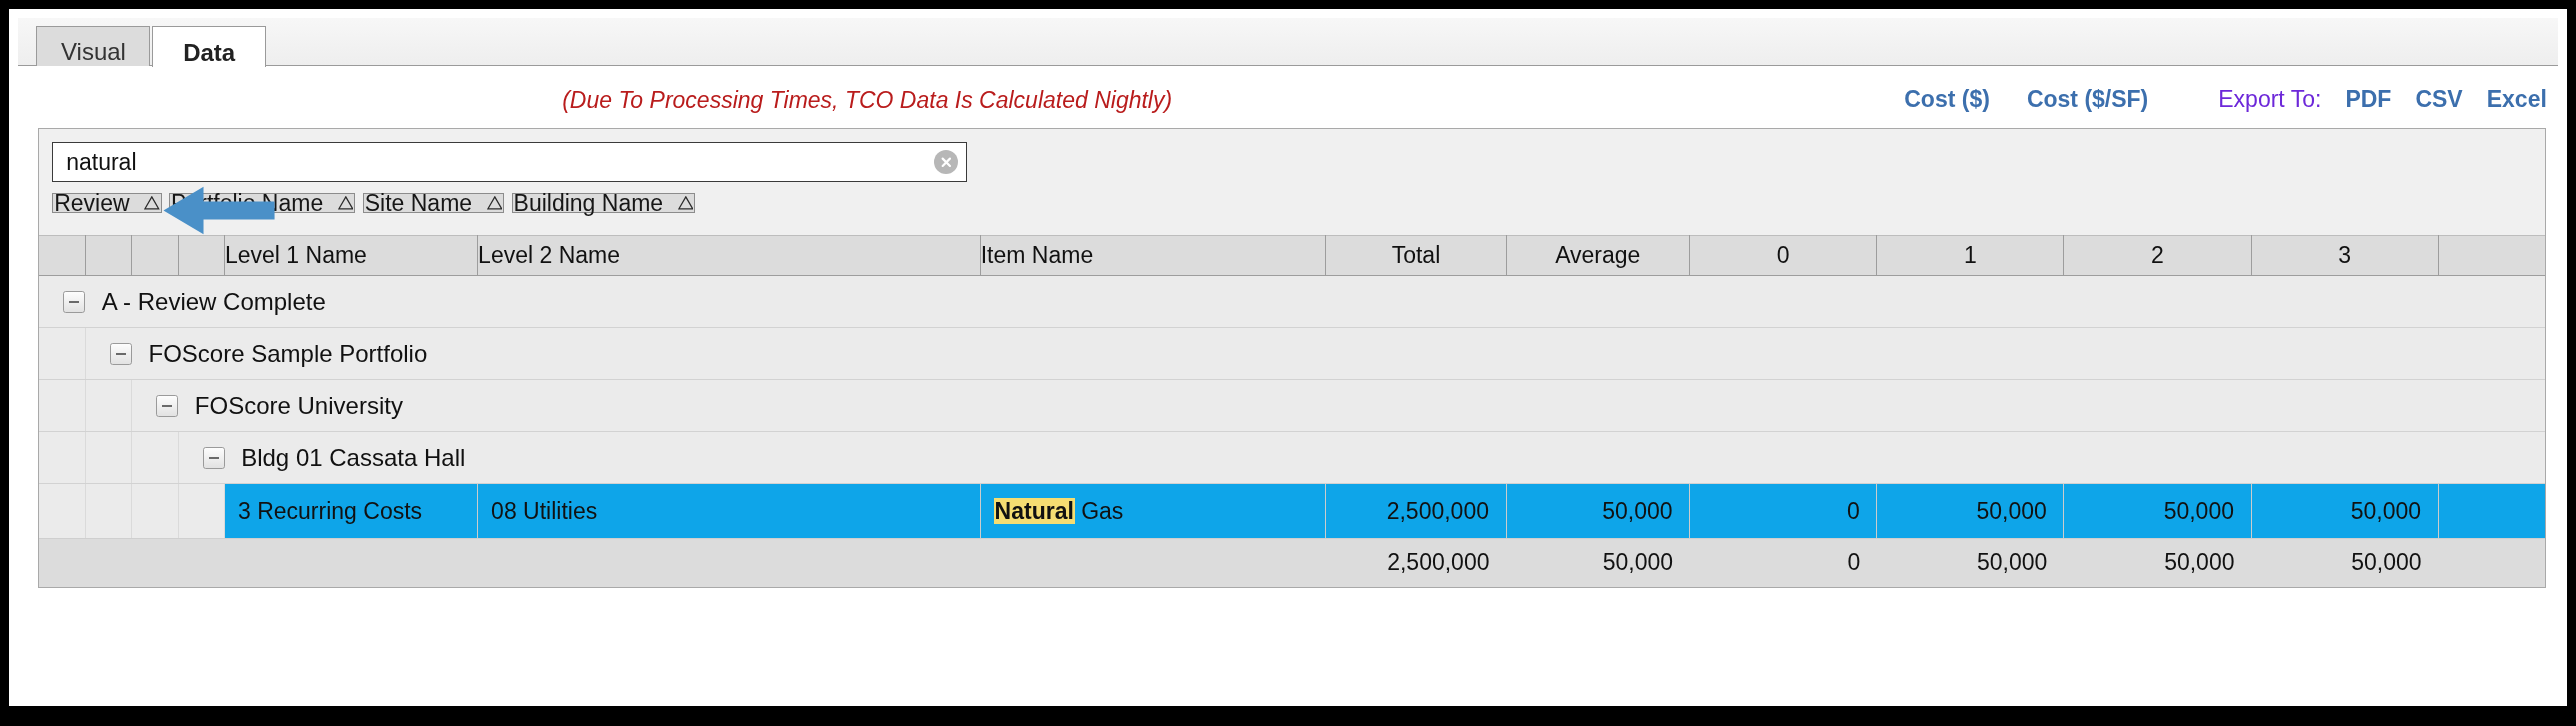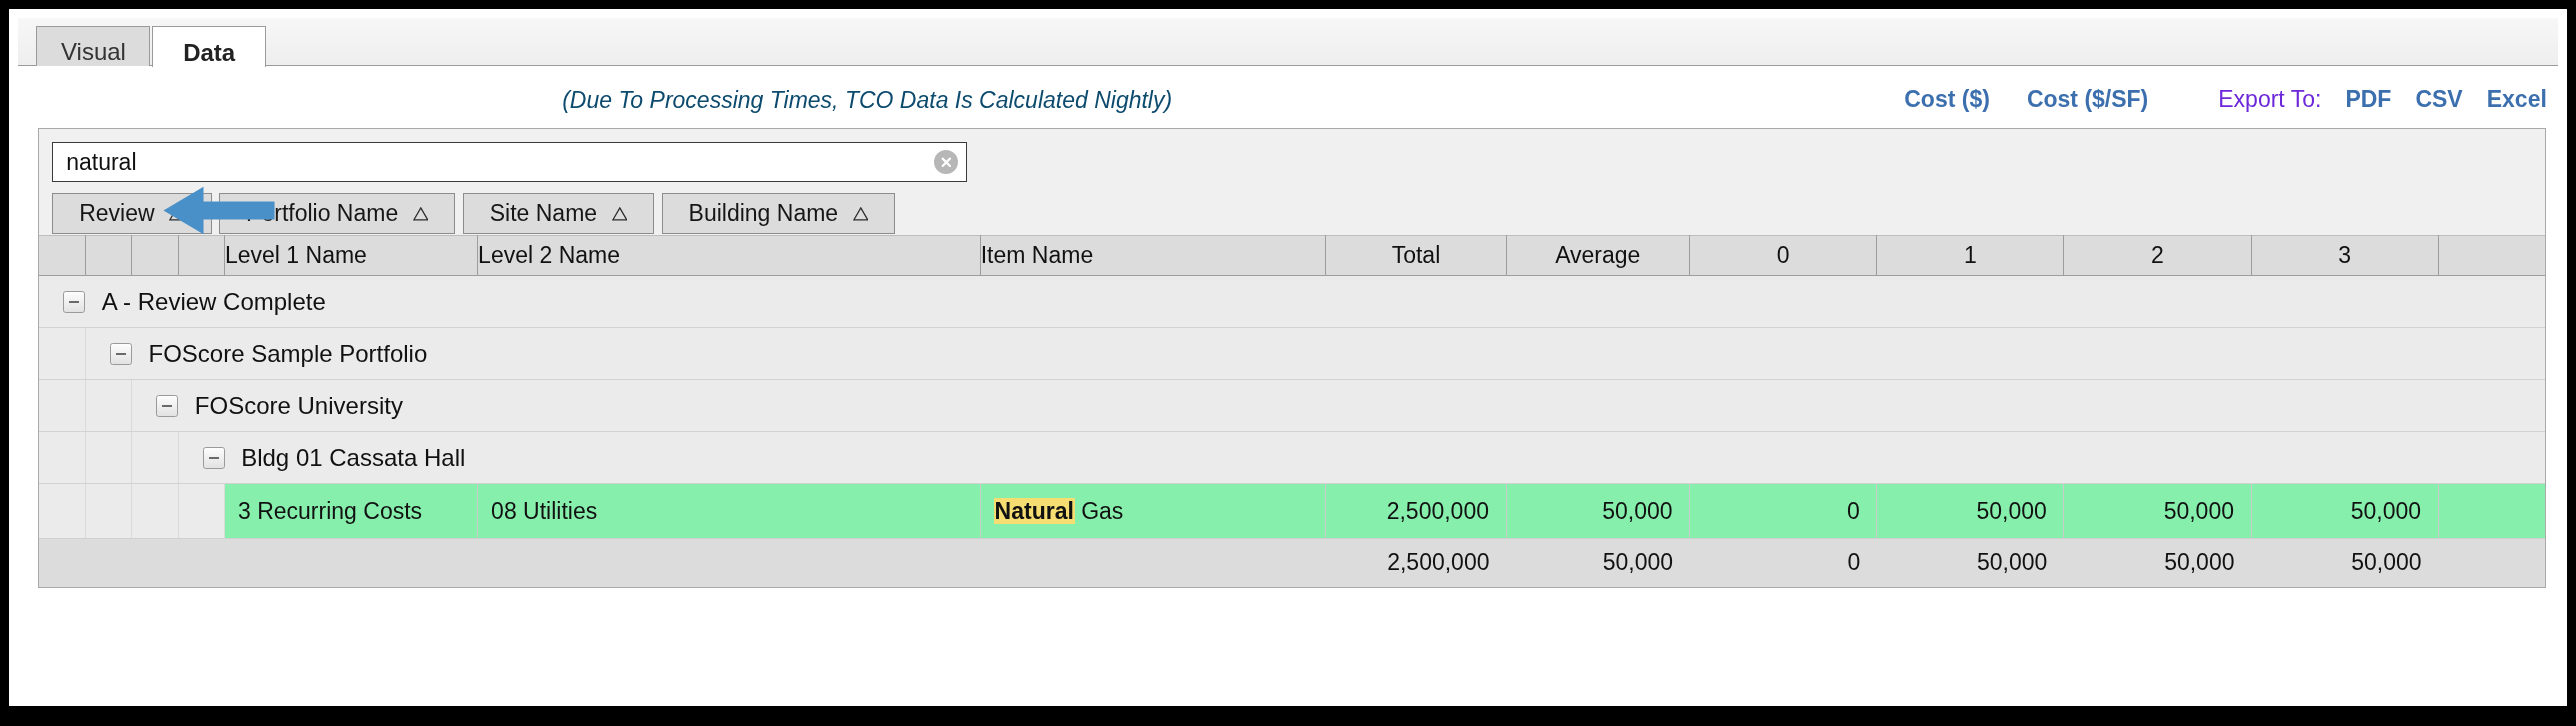--- a/index.html
+++ b/index.html
@@ -64,21 +64,21 @@
     height:62px;
     background:#ffffff;
   }
   .title{
     position:absolute;left:22px;top:19px;
     font-size:25px;font-weight:bold;color:#9b1b1b;
     white-space:nowrap;
   }
   .subtitle{
     position:absolute;left:544px;top:21px;
-    font-size:23px;font-style:italic;color:#0c4a6e;
+    font-size:23px;font-style:italic;color:#b91c1c;
     white-space:nowrap;
   }
   .hdr-links{
     position:absolute;right:11px;top:20px;
     display:flex;align-items:baseline;gap:0;
     white-space:nowrap;
   }
   .hdr-links a{
     color:#3c6fad;font-size:23px;text-decoration:none;cursor:pointer;font-weight:bold;
   }
@@ -133,25 +133,25 @@
     pointer-events:none;
     z-index:20;
   }
 
   
   .sortrow{
     position:absolute;left:13px;top:64px;
     display:flex;gap:7.3px;
   }
   .chip{
-    height:41px;
+    height:20px;
     background:#dcdcdc;
     border:0.9px solid #8c8c8c;
     display:flex;align-items:center;
-    padding:0 26px;
+    padding:0 1px;
     font-size:23px;color:#161616;
     cursor:pointer;user-select:none;
     white-space:nowrap;
     box-sizing:border-box;
   }
   .chip .tri{margin-left:14.6px;display:inline-flex;}
 
   
   .grid{
     margin-left:20px;
@@ -217,21 +217,21 @@
     margin-right:16.5px;
     cursor:pointer;
   }
   .expander i{
     display:block;width:10px;height:1.8px;background:#6a6a6a;
   }
   .gtext{font-size:24px;color:#111;}
 
   
   tr.data td{
-    background:#86efac;
+    background:#0ea5e9;
     height:55px;
     border-right:0.9px solid #cccccc;
     border-bottom:0.9px solid #cfcfcf;
     vertical-align:middle;
     padding-left:13px;
     white-space:nowrap;
   }
   tr.data td.shade{background:#ebebeb;border-right:0.9px solid #dadada;padding:0;}
   tr.data td.num{text-align:right;padding-left:0;padding-right:16.5px;}
   tr.data td.lastcol{border-right:none;}

